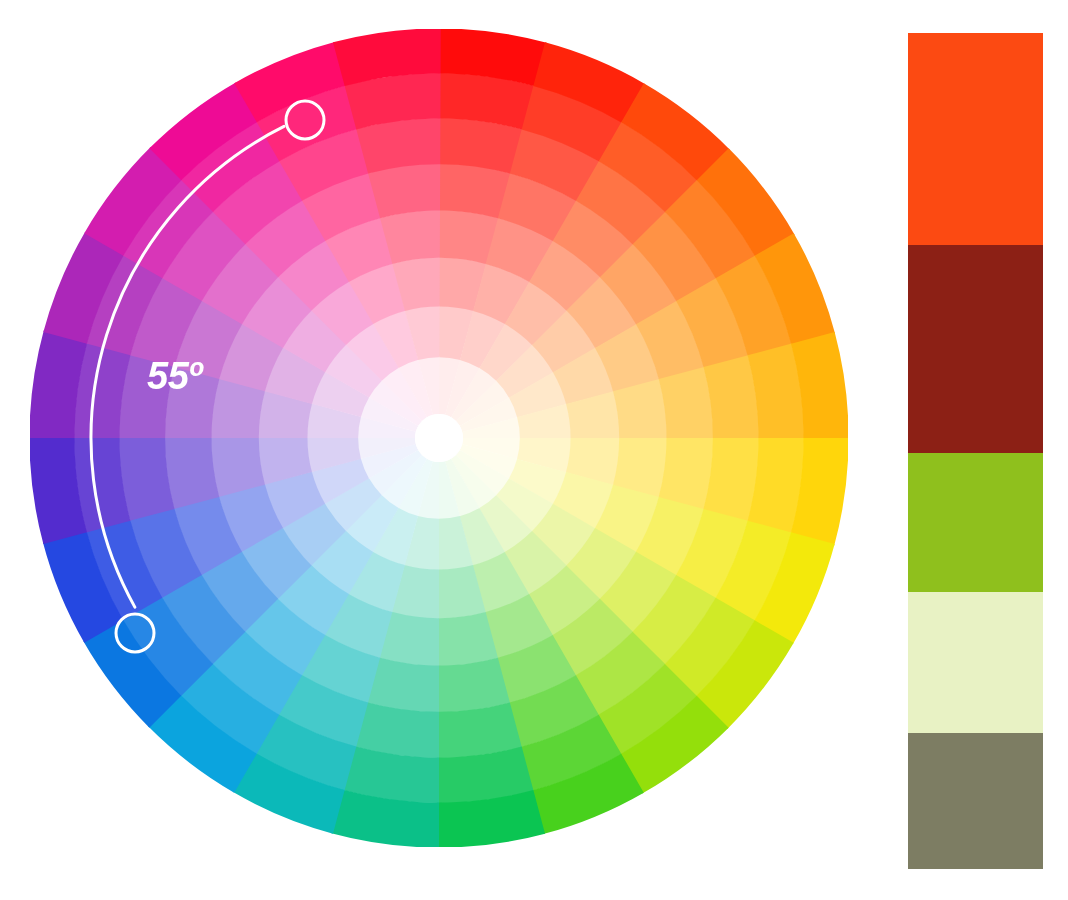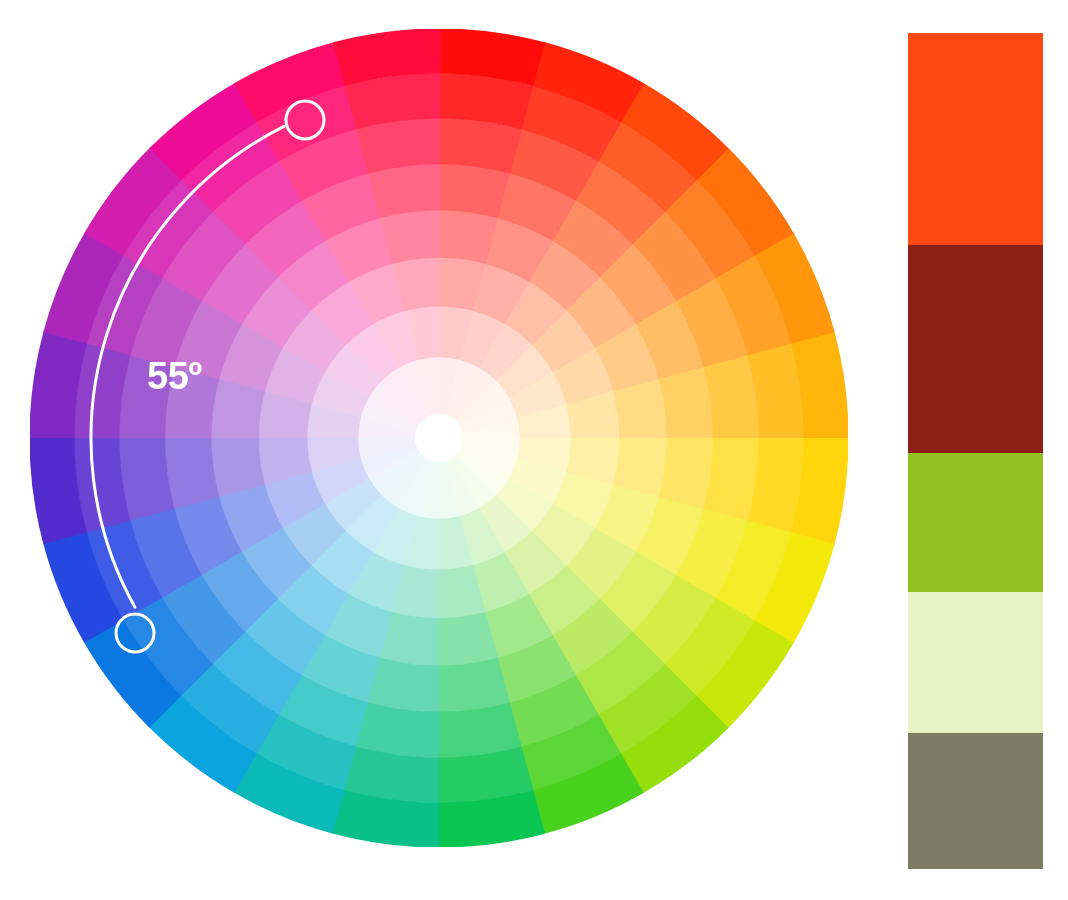--- a/index.html
+++ b/index.html
@@ -23,20 +23,21 @@
     background: #ffffff;
   }
 
   
   #wheel-region {
     position: absolute;
     left: 30px;
     top: 29px;
     width: 818px;
     height: 818px;
+    font-style: italic;
   }
   #wheel-svg {
     display: block;
     width: 818px;
     height: 818px;
   }
 
   
   #swatch-panel {
     position: absolute;

